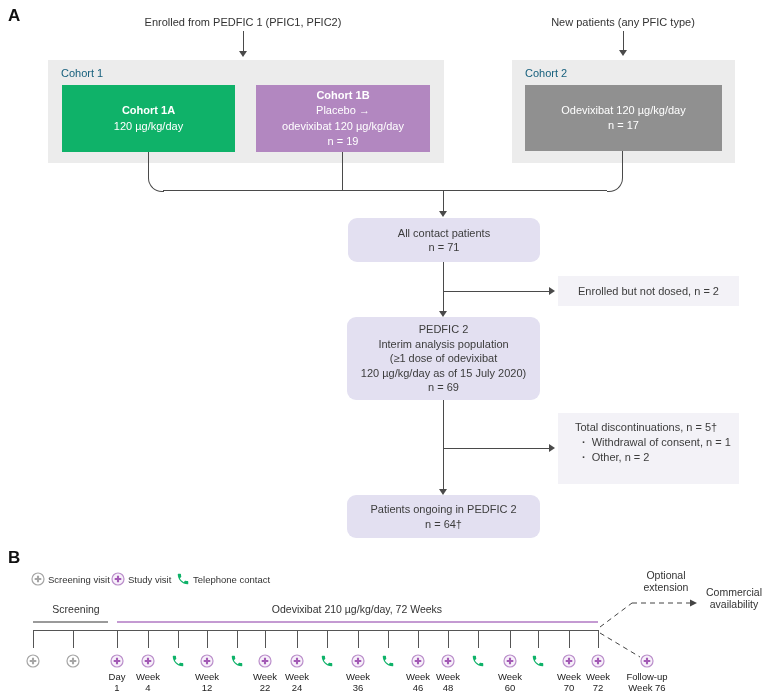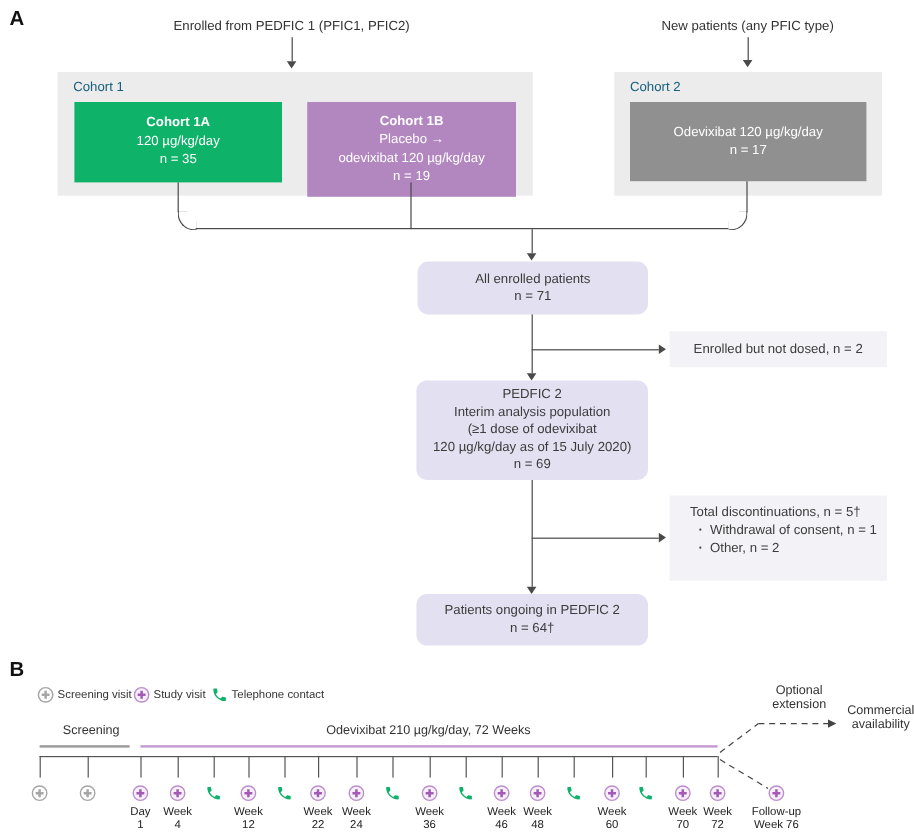--- a/index.html
+++ b/index.html
@@ -52,24 +52,23 @@
   <div class="abs src-label" style="left:513px;top:16px;width:220px;">New patients (any PFIC type)</div>
   <div class="vline" style="left:623px;top:31px;height:19px;"></div>
   <div class="ah-down" style="left:619px;top:50px;"></div>
 
   <div class="cohort-container" style="left:48px;top:60px;width:396px;height:103px;"></div>
   <div class="cohort-label" style="left:61px;top:67px;">Cohort 1</div>
 
   <div class="color-box" style="left:62px;top:85px;width:173px;height:67px;background:var(--green);">
     <div class="ttl">Cohort 1A</div>
     <div>120 µg/kg/day</div>
-    <div>n = 35</div>
-  </div>
-
-  <div class="color-box" style="left:256px;top:85px;width:174px;height:79px;background:var(--purple);">
+  </div>
+
+  <div class="color-box" style="left:256px;top:85px;width:174px;height:67px;background:var(--purple);">
     <div class="ttl">Cohort 1B</div>
     <div>Placebo →</div>
     <div>odevixibat 120 µg/kg/day</div>
     <div>n = 19</div>
   </div>
 
   <div class="cohort-container" style="left:512px;top:60px;width:223px;height:103px;"></div>
   <div class="cohort-label" style="left:525px;top:67px;">Cohort 2</div>
 
   <div class="color-box" style="left:525px;top:85px;width:197px;height:66px;background:var(--grayBox);">
@@ -81,21 +80,21 @@
   <div class="corner-bl" style="left:148px;top:176px;width:15px;height:15px;"></div>
   <div class="hline" style="left:163px;top:190px;width:444px;"></div>
   <div class="corner-br" style="left:607px;top:176px;width:15px;height:15px;"></div>
   <div class="vline" style="left:342px;top:152px;height:39px;"></div>
   <div class="vline" style="left:622px;top:151px;height:26px;"></div>
 
   <div class="vline" style="left:443px;top:191px;height:20px;"></div>
   <div class="ah-down" style="left:439px;top:211px;"></div>
 
   <div class="flow-box" style="left:348px;top:218px;width:192px;height:44px;">
-    <div>All enrolled patients</div>
+    <div>All contact patients</div>
     <div>n = 71</div>
   </div>
 
   <div class="vline" style="left:443px;top:262px;height:49px;"></div>
   <div class="ah-down" style="left:439px;top:311px;"></div>
   <div class="hline" style="left:443px;top:291px;width:106px;"></div>
   <div class="ah-right" style="left:549px;top:287px;"></div>
 
   <div class="side-box center" style="left:558px;top:276px;width:181px;height:30px;">
     <div>Enrolled but not dosed, n = 2</div>

